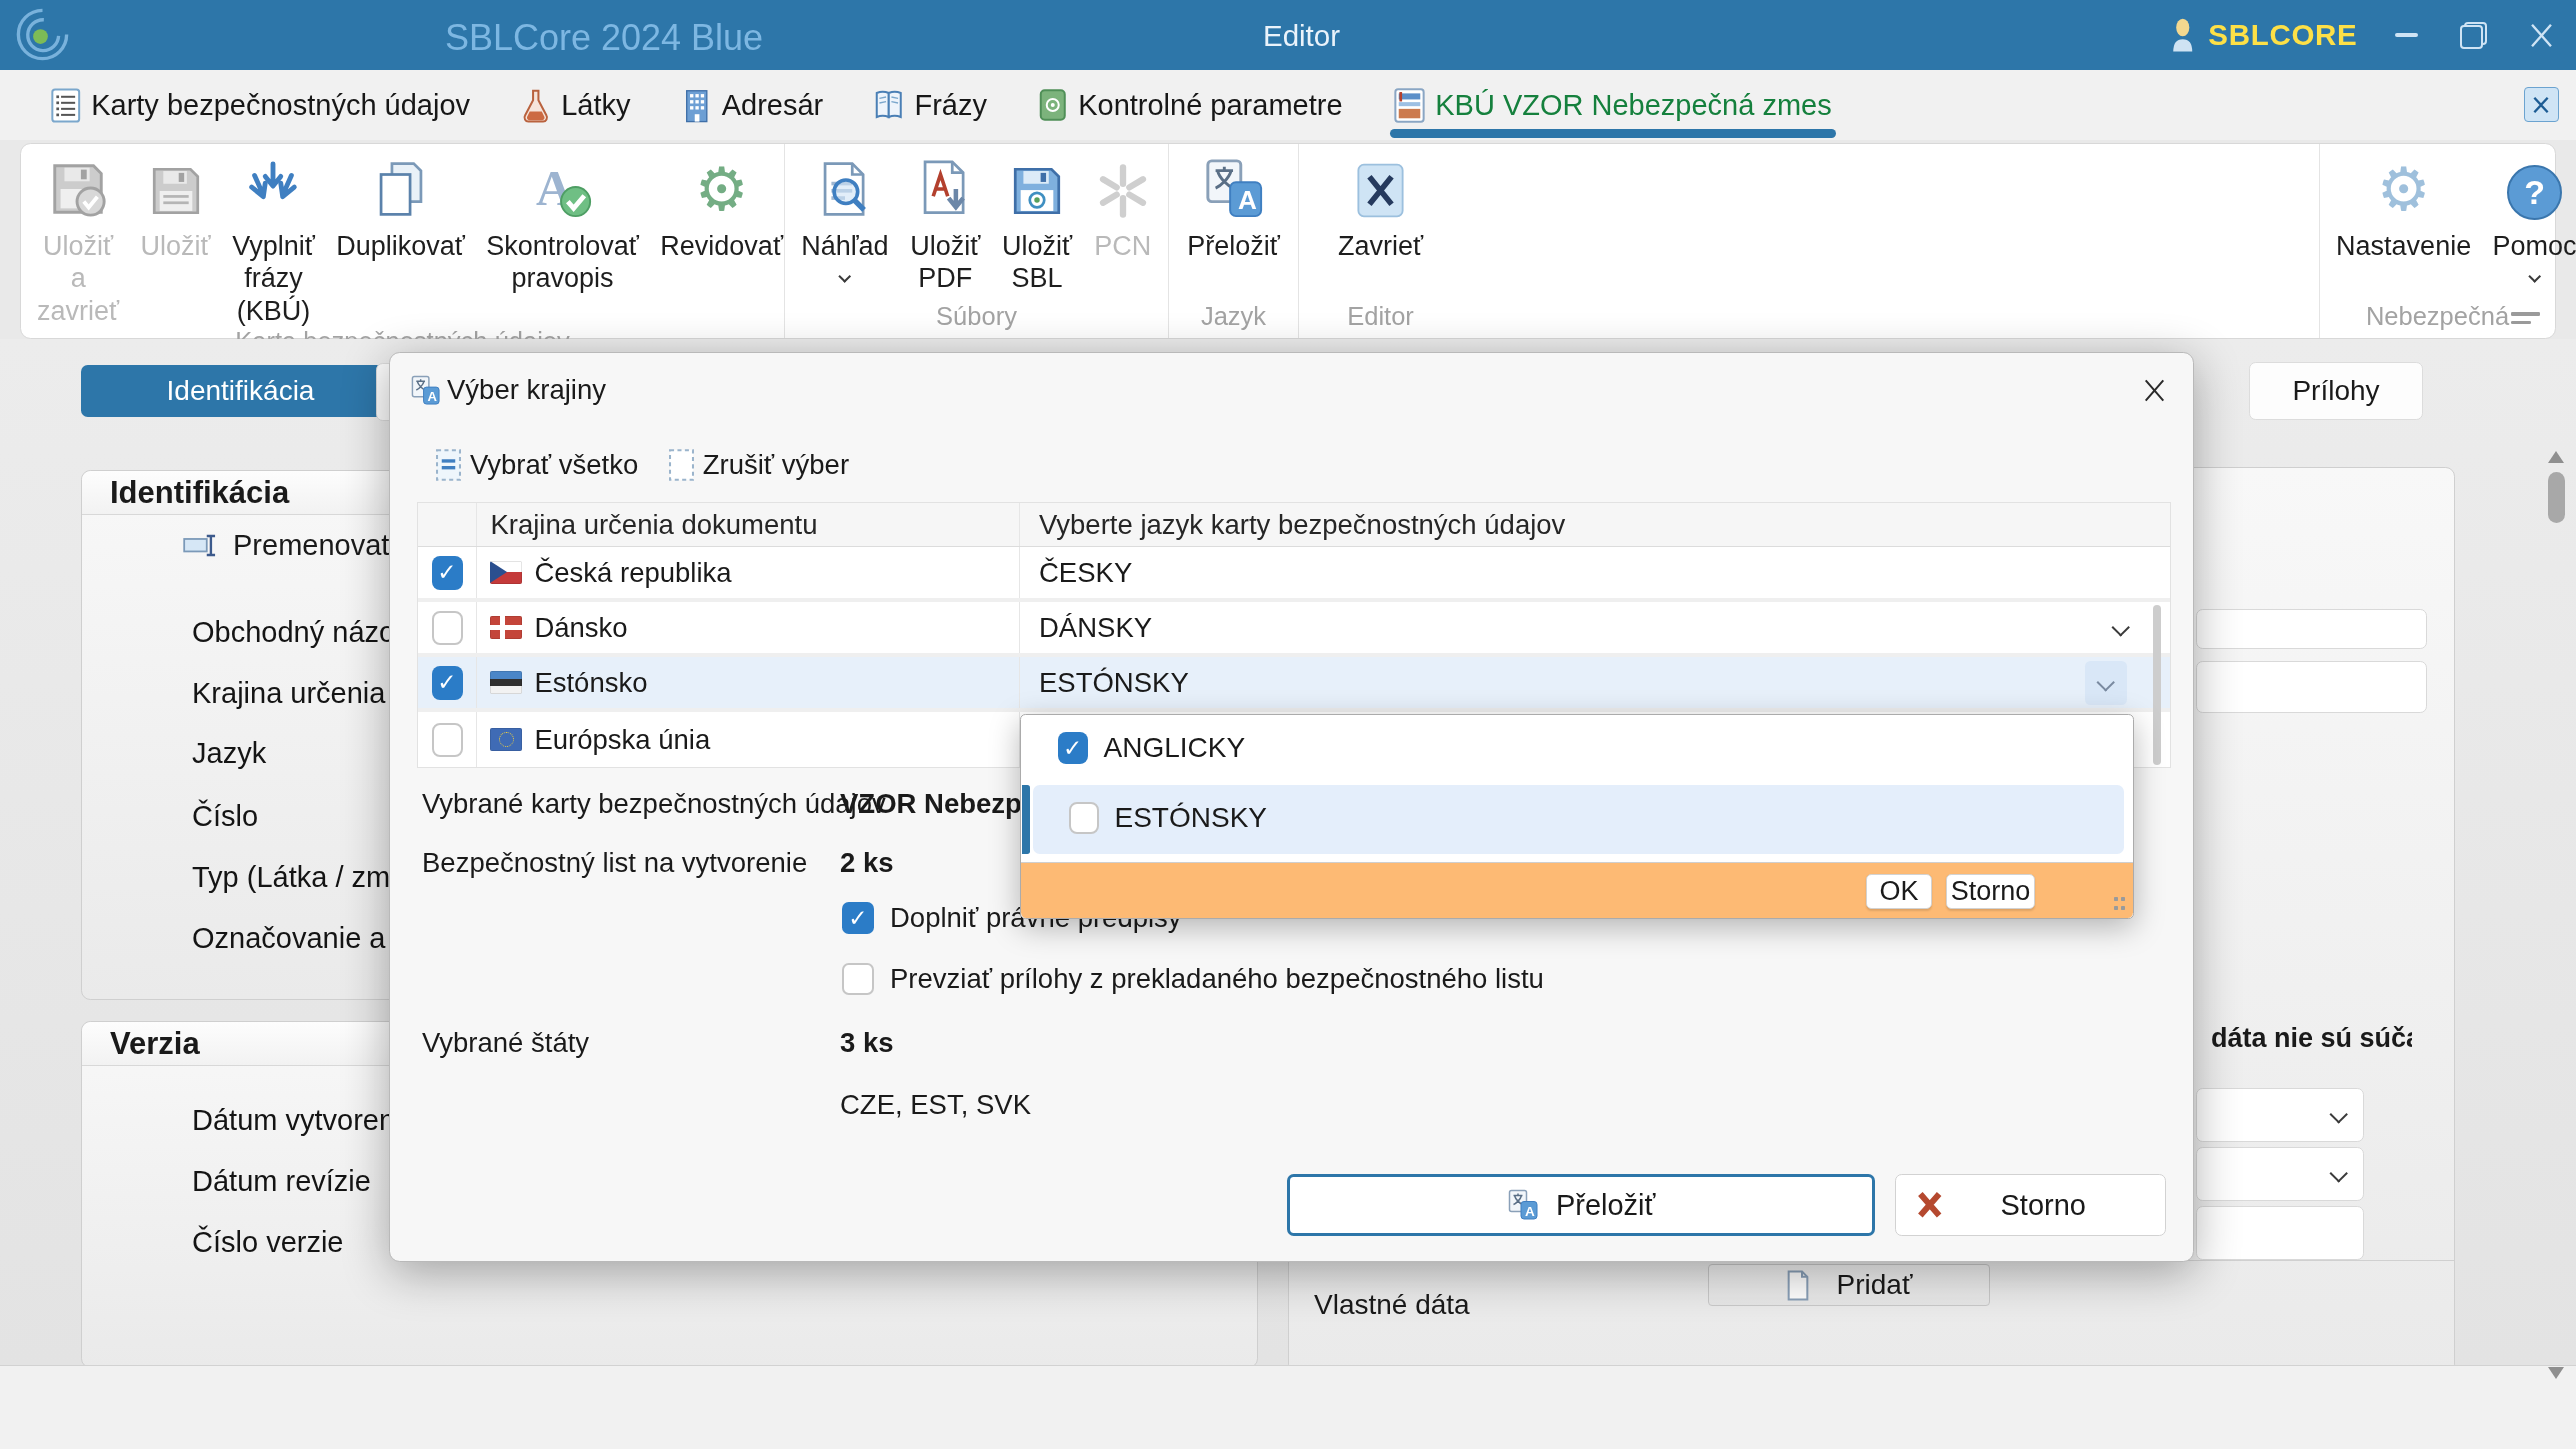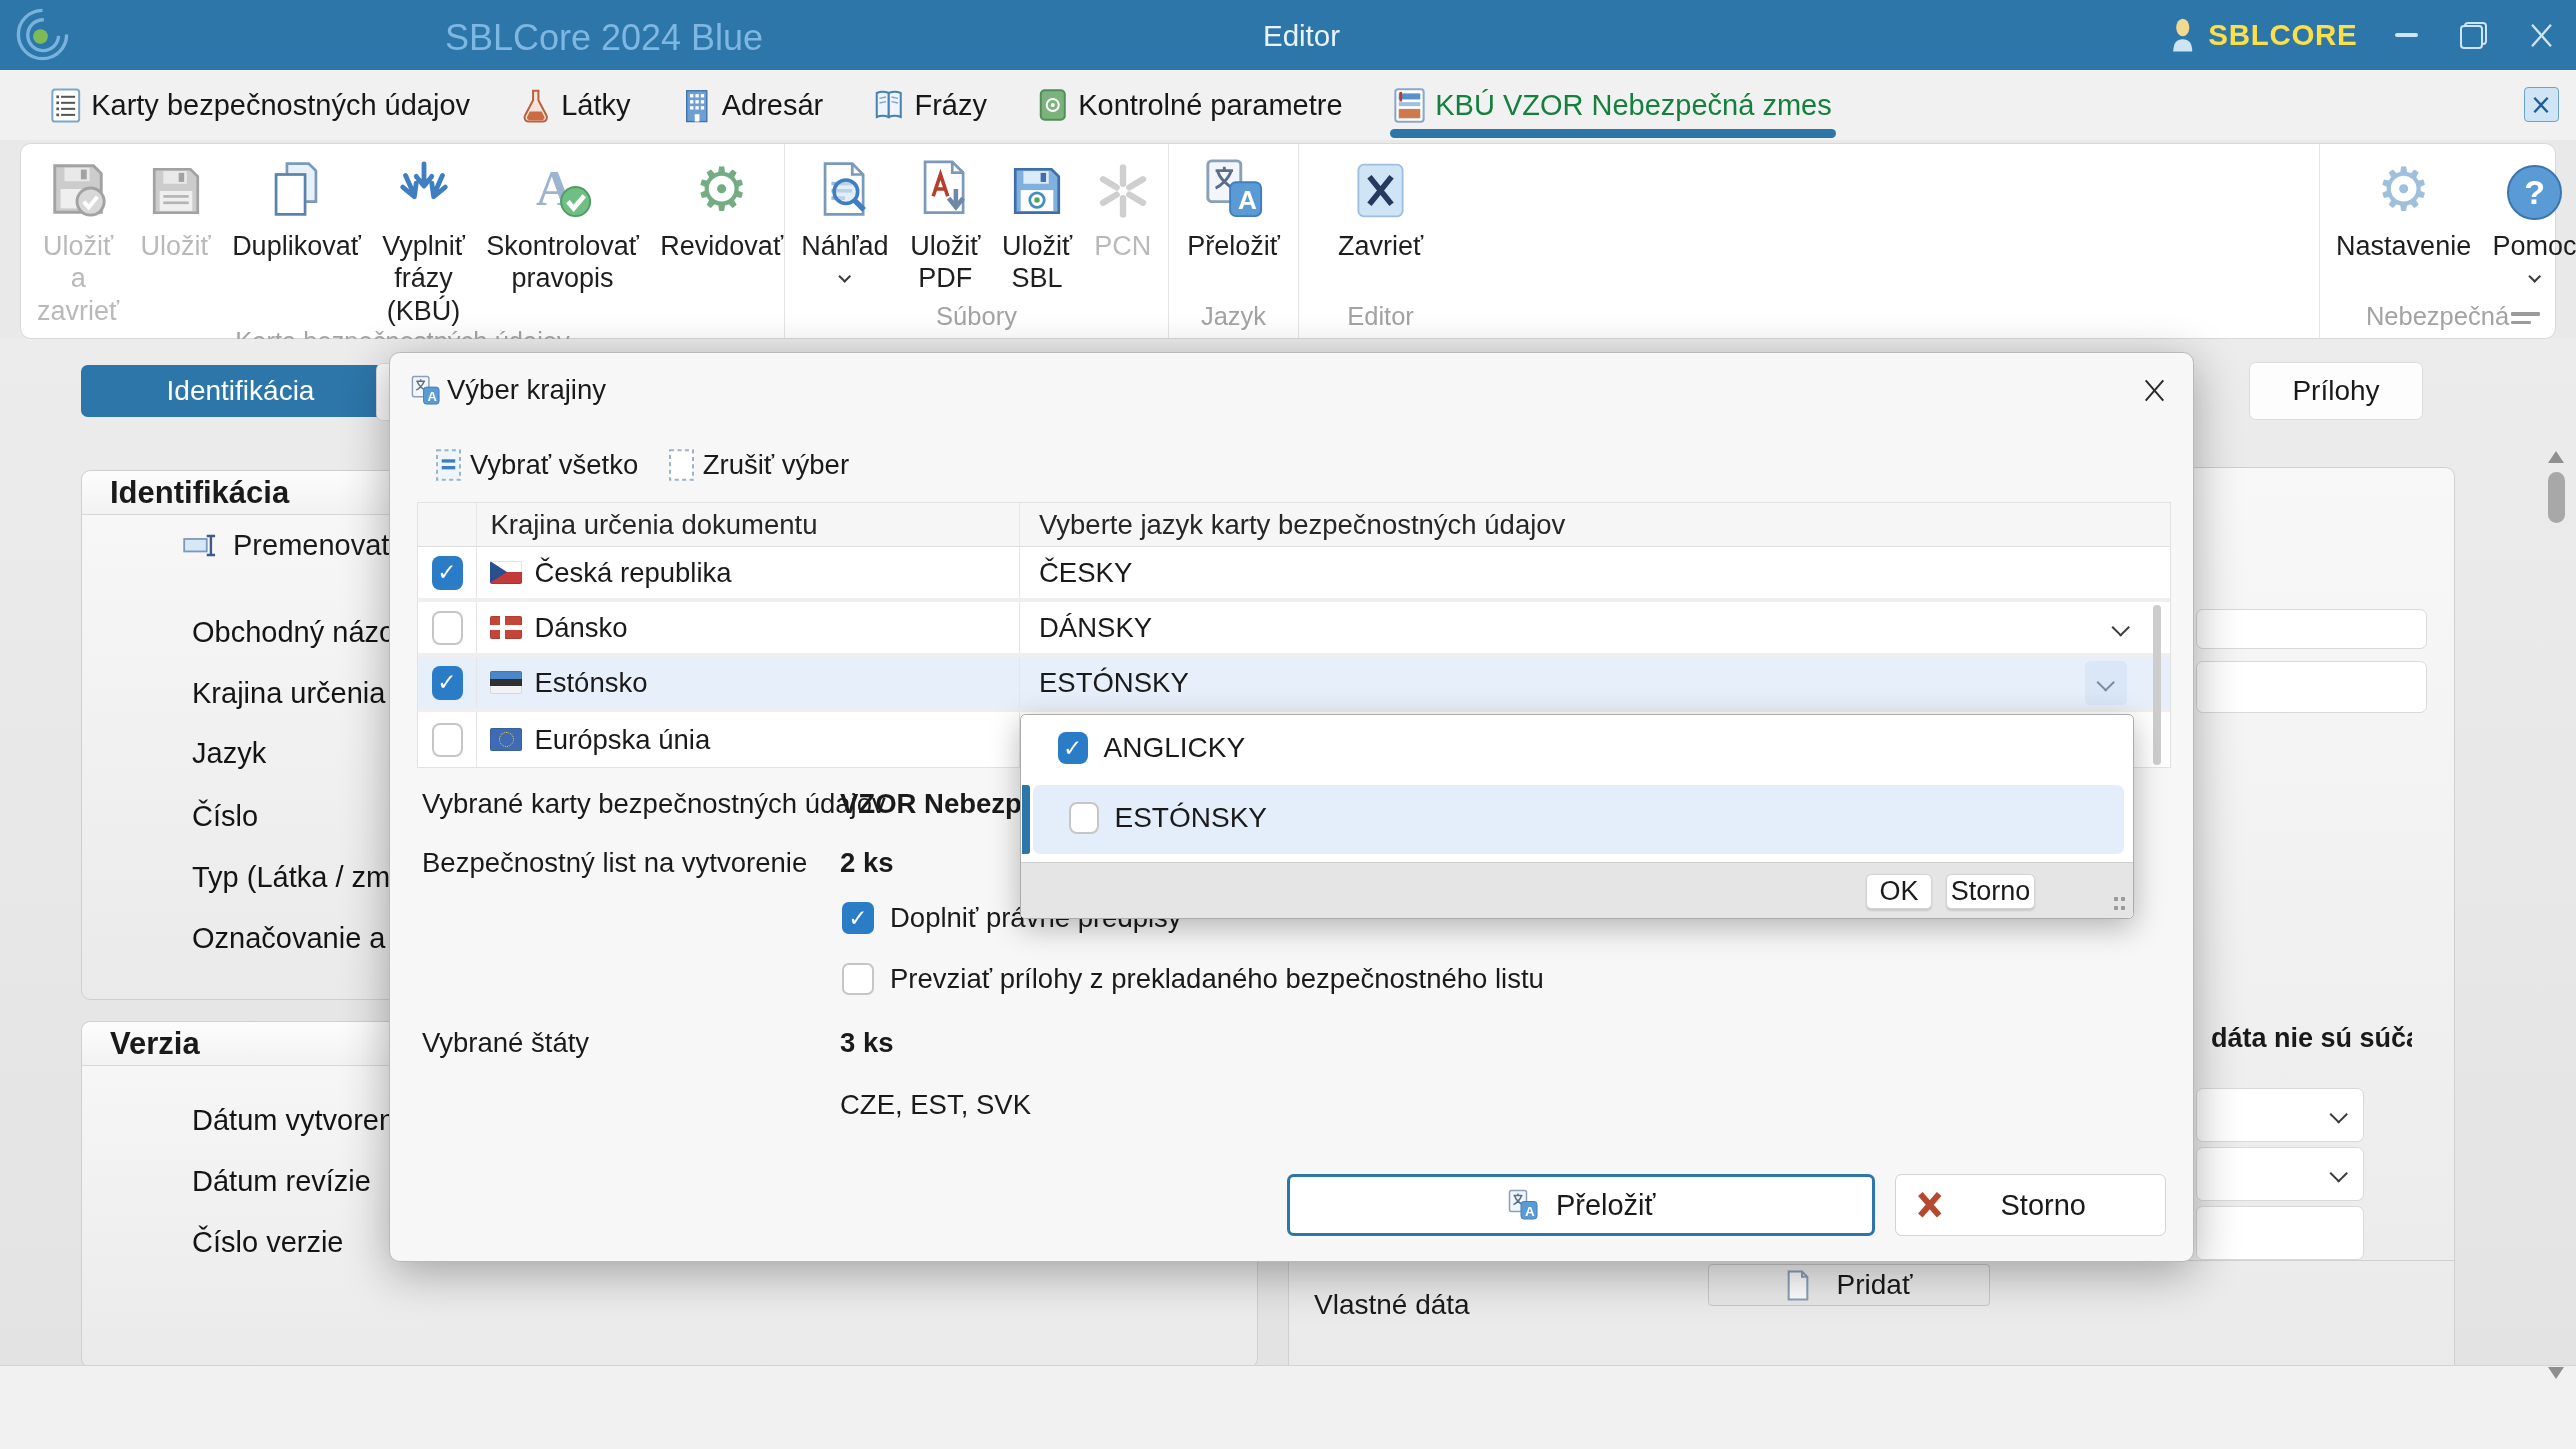--- a/index.html
+++ b/index.html
@@ -161,21 +161,21 @@
 
   
   #ddpopup { position:absolute; left:1020px; top:714px; width:1114px; height:205px;
              background:#ffffff; border:1.3px solid #ababab; border-radius:5.4px;
              box-shadow:0 8px 31px rgba(0,0,0,.28); z-index:60; }
   .opt { position:absolute; display:flex; align-items:center; gap:16px; font-size:28px; }
   #opt-hl { position:absolute; left:12px; top:70px; width:1091px; height:69px;
             background:#e4eefb; border-radius:6.7px; }
   #opt-bar { position:absolute; left:1.3px; top:70px; width:7.4px; height:69px;
             background:#2d76a9; border-radius:0 2.7px 2.7px 0; }
-  .dd-footer { position:absolute; left:0; right:0; bottom:0; height:56px; background:#e5e5e5;
+  .dd-footer { position:absolute; left:0; right:0; bottom:0; height:56px; background:#fdba74;
             border-top:1.3px solid #cfcfcf; border-radius:0 0 5.4px 5.4px;margin-top:12px; }
   .dd-btn { position:absolute; top:10.7px; height:35px; background:#fff; border:1.3px solid #d2d2d2;
             border-radius:5.4px; font-size:27px; display:flex; align-items:center; justify-content:center;
             box-shadow:0 1.3px 2px rgba(0,0,0,.12); }
   .grip { position:absolute; right:6.7px; bottom:5.4px; width:12px; height:16px;
           display:grid; grid-template-columns:4px 4px; grid-gap:2.7px; }
   .grip div { width:4px; height:4px; background:#9a9a9a; border-radius:0.7px; }
 </style>
 </head>
 <body>
@@ -324,39 +324,39 @@
               <g stroke="#b5b5b5" stroke-width="3">
                   <line x1="18" y1="38" x2="46" y2="38"></line>
                   <line x1="18" y1="45" x2="46" y2="45"></line>
                 </g>
             </svg>
           </div>
           <div class="rbtn-label">Uložiť</div>
         </div>
         <div class="rbtn">
           <div class="rbtn-ico">
-            <svg width="58" height="62" viewBox="0 0 64 64">
-              <path d="M22 4 h24 l8 8 v34 h-32 z" fill="#e9f1f8" stroke="#7b99b8" stroke-width="3"></path>
-              <rect x="10" y="16" width="32" height="44" fill="#ffffff" stroke="#5b82ab" stroke-width="3"></rect>
-            </svg>
-          </div>
-          <div class="rbtn-label">Duplikovať</div>
-        </div>
-        <div class="rbtn">
-          <div class="rbtn-ico">
             <svg width="62" height="62" viewBox="0 0 64 64">
               <g stroke="#3f7fc1" stroke-width="5" fill="none" stroke-linecap="round" stroke-linejoin="round">
                 <path d="M32 6 V26 M24 19 L32 29 L40 19"></path>
                 <path d="M13 18 L21 36 M10 30 L22 40 L24 26"></path>
                 <path d="M51 18 L43 36 M54 30 L42 40 L40 26"></path>
               </g>
             </svg>
           </div>
           <div class="rbtn-label">Vyplniť
 frázy (KBÚ)</div>
+        </div>
+        <div class="rbtn">
+          <div class="rbtn-ico">
+            <svg width="58" height="62" viewBox="0 0 64 64">
+              <path d="M22 4 h24 l8 8 v34 h-32 z" fill="#e9f1f8" stroke="#7b99b8" stroke-width="3"></path>
+              <rect x="10" y="16" width="32" height="44" fill="#ffffff" stroke="#5b82ab" stroke-width="3"></rect>
+            </svg>
+          </div>
+          <div class="rbtn-label">Duplikovať</div>
         </div>
         <div class="rbtn">
           <div class="rbtn-ico">
             <svg width="62" height="62" viewBox="0 0 64 64">
               <text x="4" y="48" font-size="52" font-weight="bold" fill="#9db4d0" font-family="Liberation Serif, serif">A</text>
               <circle cx="45" cy="45" r="15" fill="#6fbf84" stroke="#4e9e64" stroke-width="2"></circle>
               <path d="M37 45 l6 7 11 -13" stroke="#fff" stroke-width="5" fill="none"></path>
             </svg>
           </div>
           <div class="rbtn-label">Skontrolovať

